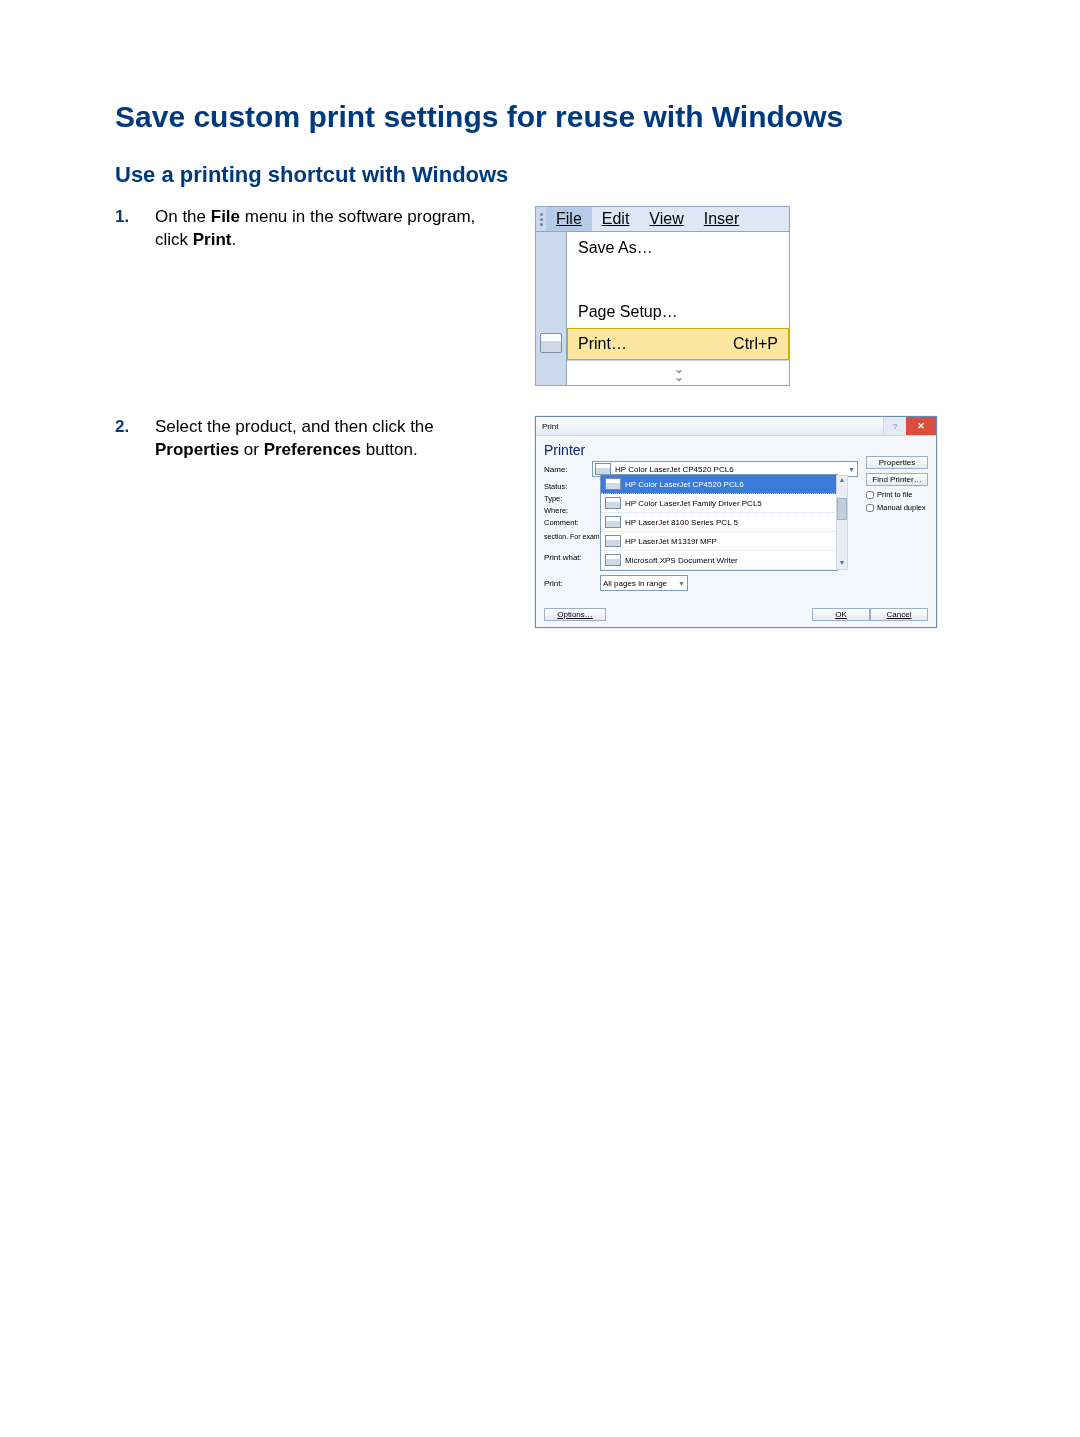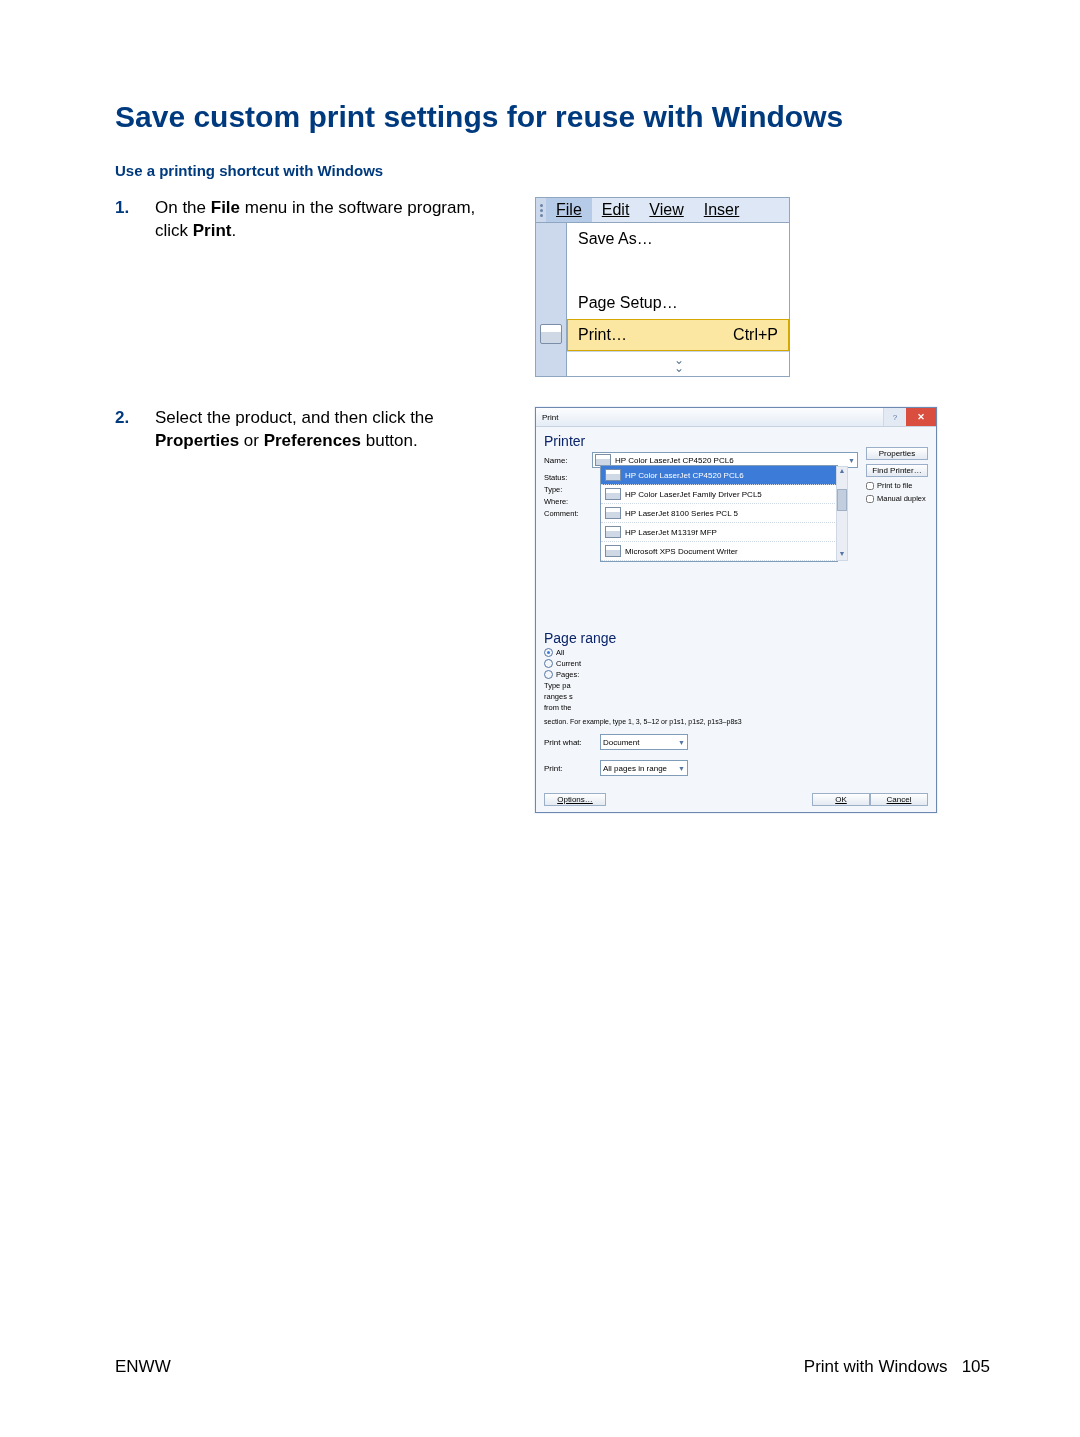--- a/index.html
+++ b/index.html
@@ -18,21 +18,21 @@
     position: relative;
   }
   h1 {
     color: #003a7e;
     font-size: 30px;
     font-weight: bold;
     margin: 0 0 28px 0;
   }
   h2 {
     color: #003a7e;
-    font-size: 15px;
+    font-size: 22px;
     font-weight: bold;
     margin: 0 0 18px 0;
   }
   .step-row {
     display: flex;
     margin-bottom: 30px;
     gap: 30px;
   }
   .step-text {
     display: flex;
@@ -300,40 +300,20 @@
               </div>
             </div>
 
             <div style="font-size:7.5px; line-height:12px; margin-top:4px;">
               <div>Status:</div>
               <div>Type:</div>
               <div>Where:</div>
               <div>Comment:</div>
             </div>
 
-            <div class="fig2-pr">
-              <div class="fig2-pageranges">
-                <div class="fig2-group-label">Page range</div>
-                <div class="fig2-radio">
-                    <span class="r on"></span>
-                    <span>All</span>
-                  </div>
-                <div class="fig2-radio">
-                    <span class="r"></span>
-                    <span>Current</span>
-                  </div>
-                <div class="fig2-radio">
-                    <span class="r"></span>
-                    <span>Pages:</span>
-                  </div>
-                <div>Type pa</div>
-                <div>ranges s</div>
-                <div>from the</div>
-              </div>
-            </div>
             <div class="fig2-note">section. For example, type 1, 3, 5–12 or p1s1, p1s2, p1s3–p8s3</div>
 
             <div class="fig2-bottom">
               <div class="fig2-col">
                 <div class="fig2-row">
                   <div class="fig2-label" style="width:50px;">Print what:</div>
                   <div class="fig2-select fig2-sm-select">
                       <span>Document</span>
                       <span class="arrow">▼</span>
                     </div>
@@ -355,19 +335,13 @@
                 <div class="fig2-button">Cancel</div>
               </div>
             </div>
 
           </div>
         </div>
       </div>
     </div>
   </div>
 
-  <div class="page-footer">
-    <span>ENWW</span>
-    <span>
-      <span>Print with Windows</span>&nbsp;&nbsp;&nbsp;<span>105</span>
-    </span>
-  </div>
 </div>
 
 </body></html>

